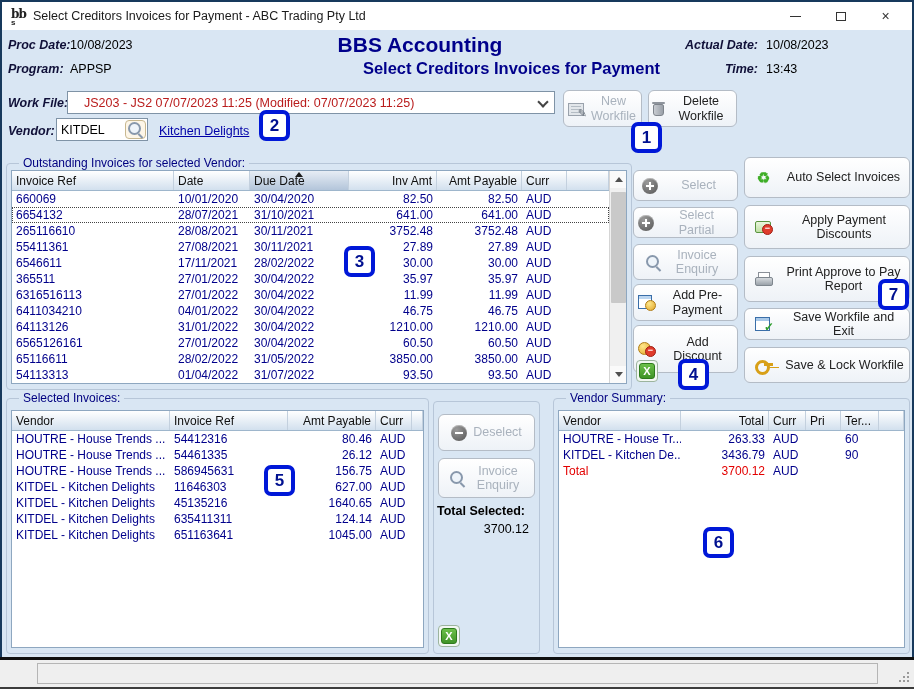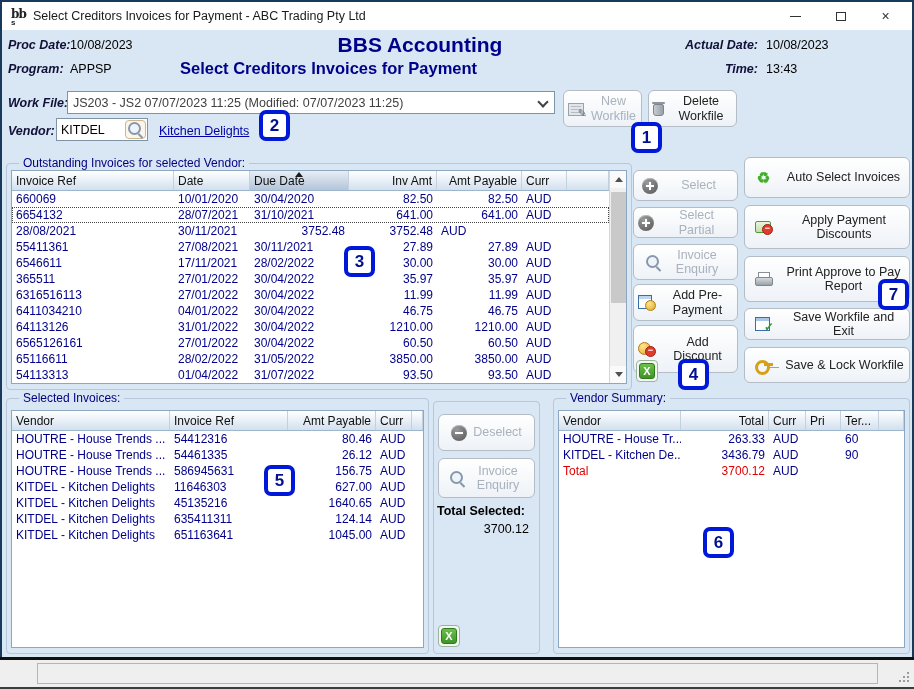--- a/index.html
+++ b/index.html
@@ -20,25 +20,25 @@
   .glyph-close { font-size:14px; line-height:14px; color:#333; }
 
   .ic-app { position:relative; width:22px; height:18px; margin-left:8px; }
   .ic-app::before { content:"bb"; position:absolute; left:1px; top:0; font-family:"DejaVu Serif", serif; font-weight:bold; font-size:12px; color:#222; letter-spacing:-1px; }
   .ic-app::after { content:"s"; position:absolute; left:1px; bottom:-2px; font-size:8px; font-weight:bold; color:#222; }
 
   
   .lbl { position:absolute; font-size:12.5px; font-weight:bold; color:#101038; white-space:nowrap;font-style:italic; }
   .val { position:absolute; font-size:12.5px; color:#000; white-space:nowrap; }
   .app-title { position:absolute; left:250px; top:33px; width:340px; text-align:center; font-size:21px; font-weight:bold; color:#00008b; }
-  .screen-title { position:absolute; left:180px; top:59px; width:480px; text-align:left; font-size:16.5px; font-weight:bold; color:#00008b; }
+  .screen-title { position:absolute; left:180px; top:59px; width:480px; text-align:right; font-size:16.5px; font-weight:bold; color:#00008b; }
 
   
   .combo { position:absolute; background:#fff; border:1px solid #7f93a6; display:flex; align-items:center; }
-  .combo .combo-text { font-size:12.5px; color:#404040; padding-left:5px; flex:1; white-space:nowrap; overflow:hidden; }
+  .combo .combo-text { font-size:12.5px; color:#b91c1c; padding-left:16px; flex:1; white-space:nowrap; overflow:hidden; }
   .ic-chevdown { position:relative; width:14px; height:14px; margin-right:4px; }
   .ic-chevdown::before { content:""; position:absolute; left:3px; top:2px; width:6px; height:6px; border-right:2px solid #444; border-bottom:2px solid #444; transform:rotate(45deg); }
   .textbox { position:absolute; background:#fff; border:1px solid #7f93a6; font-size:12.5px; color:#000; padding:2px 4px; font-family:"Liberation Sans", sans-serif; }
   .link { position:absolute; font-size:12.5px; color:#0000a8; text-decoration:underline; white-space:nowrap; }
 
   
   .btn { position:absolute; display:flex; align-items:center; justify-content:center; gap:6px; background:linear-gradient(#ffffff,#eef2f7); border:1px solid #b4bcc6; border-radius:6px; font-size:12.5px; color:#222; text-align:center; line-height:1.15; padding:2px 4px; }
   .btn.disabled { color:#a9b2bd; }
   .btn-sq { position:absolute; display:flex; align-items:center; justify-content:center; background:#f2f7f2; border:1px solid #9cb49e; border-radius:4px; }
 
@@ -203,20 +203,21 @@
     </div>
     <div class="trow grid-out row-focus">
       <div class="td">6654132</div>
       <div class="td">28/07/2021</div>
       <div class="td">31/10/2021</div>
       <div class="td num">641.00</div>
       <div class="td num">641.00</div>
       <div class="td">AUD</div>
     </div>
     <div class="trow grid-out">
+      <div class="td">265116610</div>
       <div class="td">28/08/2021</div>
       <div class="td">30/11/2021</div>
       <div class="td num">3752.48</div>
       <div class="td num">3752.48</div>
       <div class="td">AUD</div>
     </div>
     <div class="trow grid-out">
       <div class="td">55411361</div>
       <div class="td">27/08/2021</div>
       <div class="td">30/11/2021</div>

